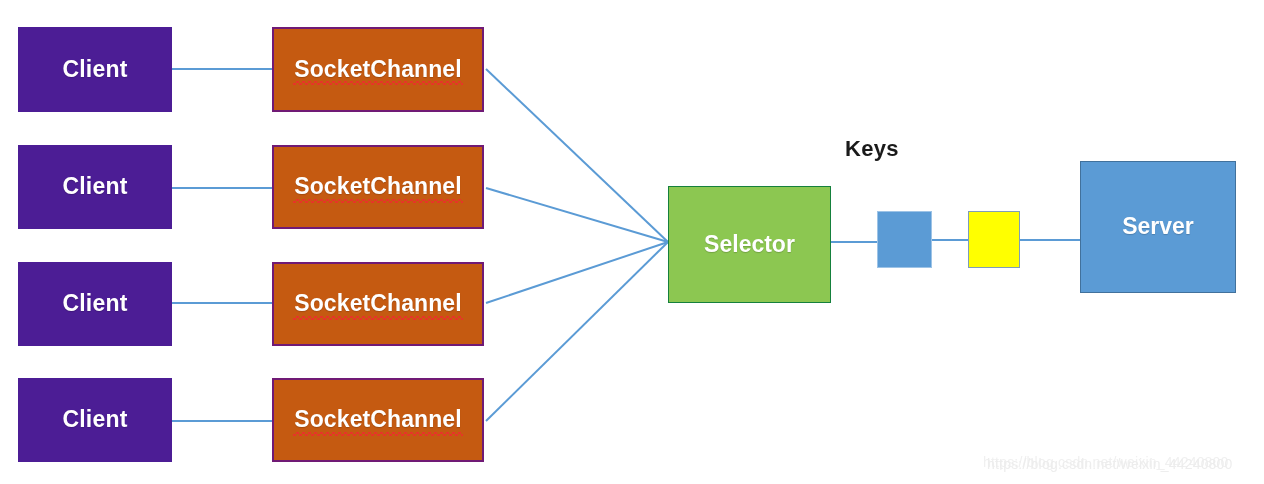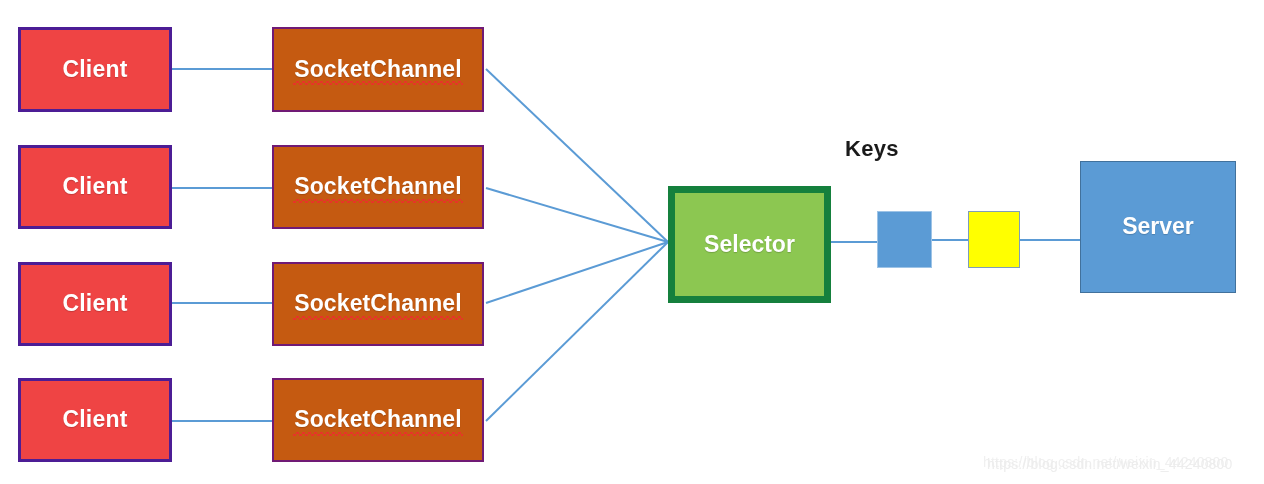--- a/index.html
+++ b/index.html
@@ -30,22 +30,22 @@
     position: absolute;
     box-sizing: border-box;
     display: flex;
     align-items: center;
     justify-content: center;
     text-align: center;
     line-height: 1.1;
     user-select: none;
   }
   .node-client {
-    background: #ef4444;
-    border: 3px solid #4c1d95;
+    background: #4c1d95;
+    border: 1px solid #4c1d95;
     color: #ffffff;
     font-size: 23px;
     font-weight: 600;
     letter-spacing: 0.2px;
     text-shadow: 0 1px 1px rgba(0,0,0,0.18);
   }
   .node-channel {
     background: #C55A11;
     border: 2px solid #701a75;
     color: #ffffff;
@@ -68,21 +68,21 @@
     height: 4px;
     background-image:
       radial-gradient(circle at 1.5px 3.2px, #E8342A 1.4px, rgba(232,52,42,0) 1.7px),
       radial-gradient(circle at 4.5px 0.8px, #E8342A 1.4px, rgba(232,52,42,0) 1.7px);
     background-size: 6px 4px;
     background-repeat: repeat-x;
     opacity: 0.95;
   }
   .node-selector {
     background: #8CC751;
-    border: 7px solid #15803d;
+    border: 1px solid #15803d;
     color: #ffffff;
     font-size: 23px;
     font-weight: 600;
     text-shadow: 0 1px 1px rgba(0,0,0,0.18);
   }
   .node-server {
     background: #5B9BD5;
     border: 1px solid #41719C;
     color: #ffffff;
     font-size: 23px;

